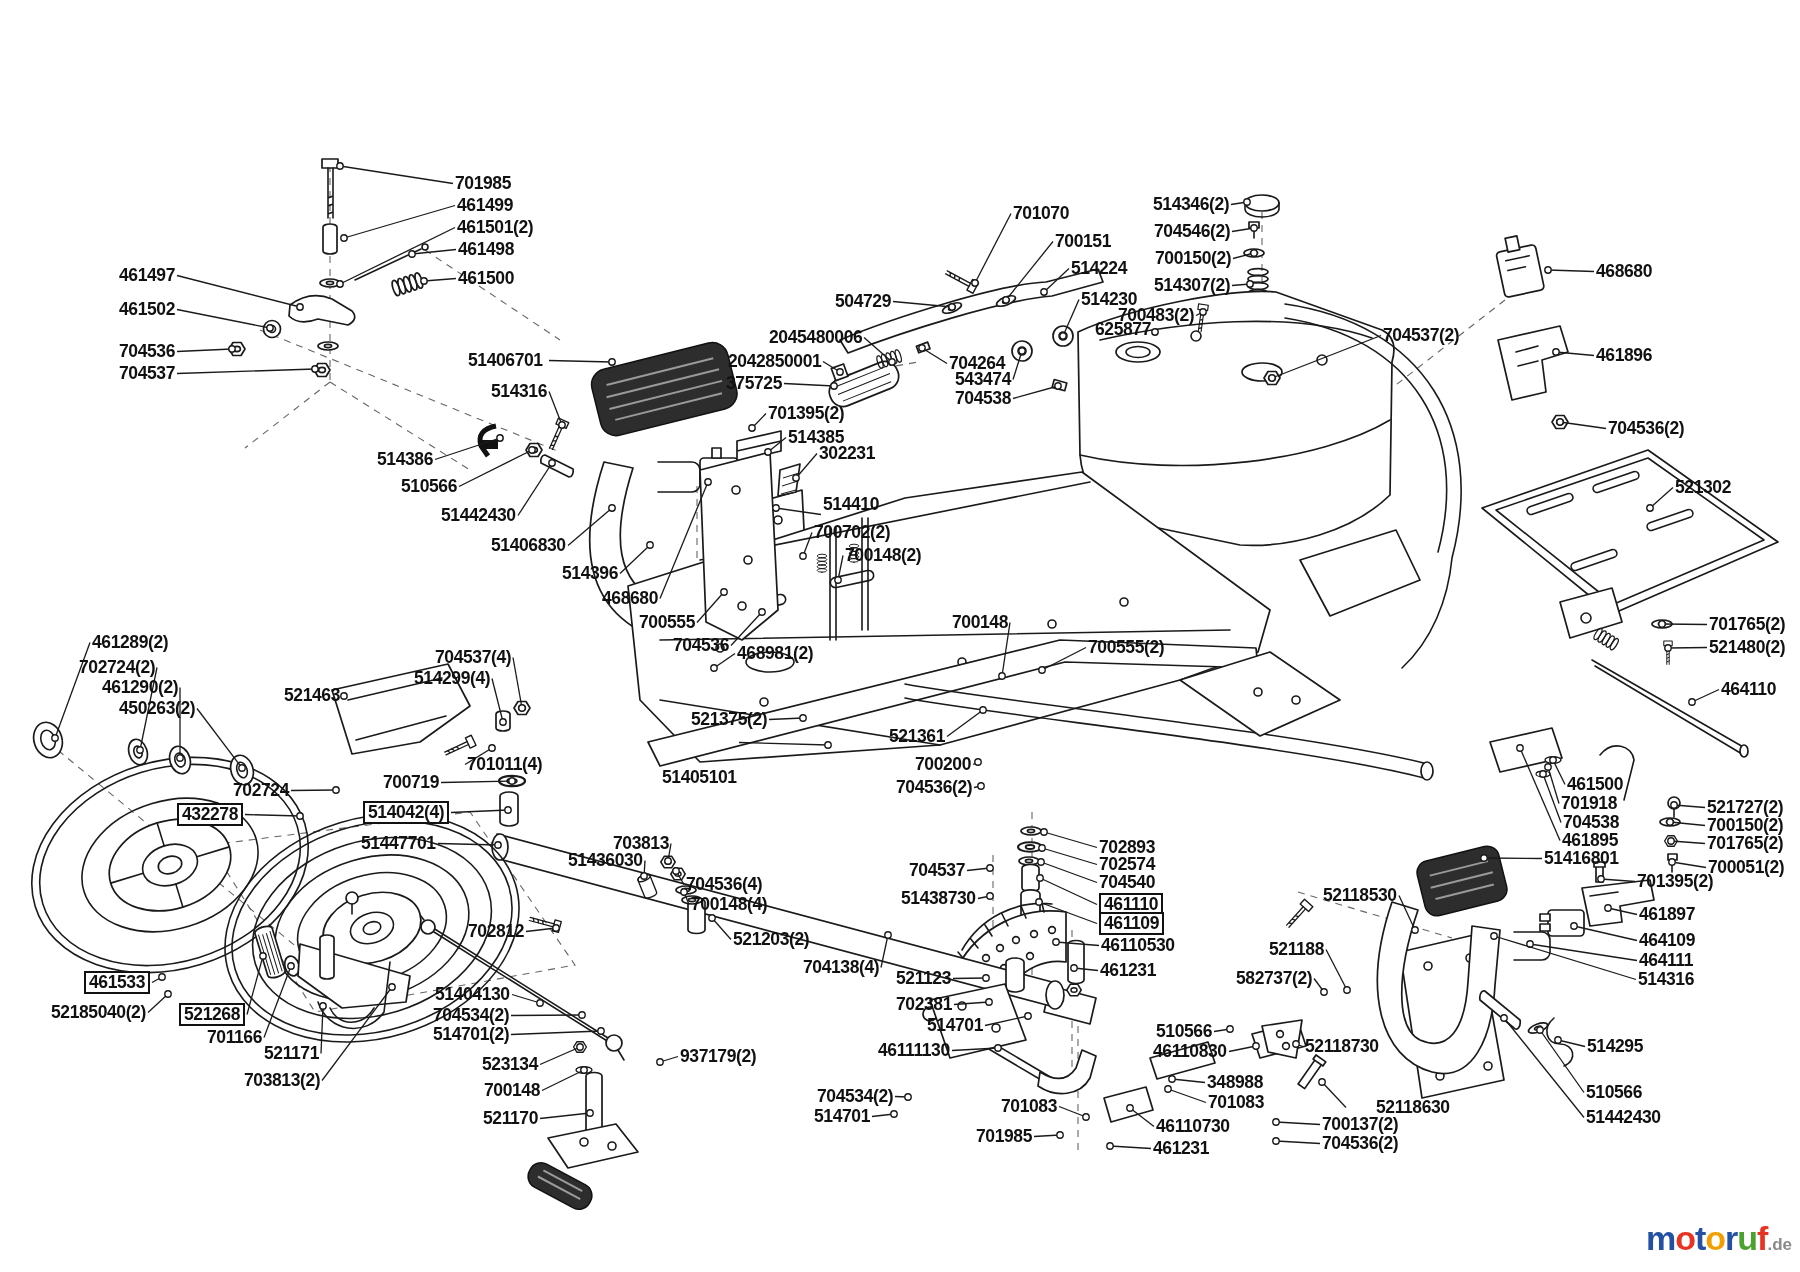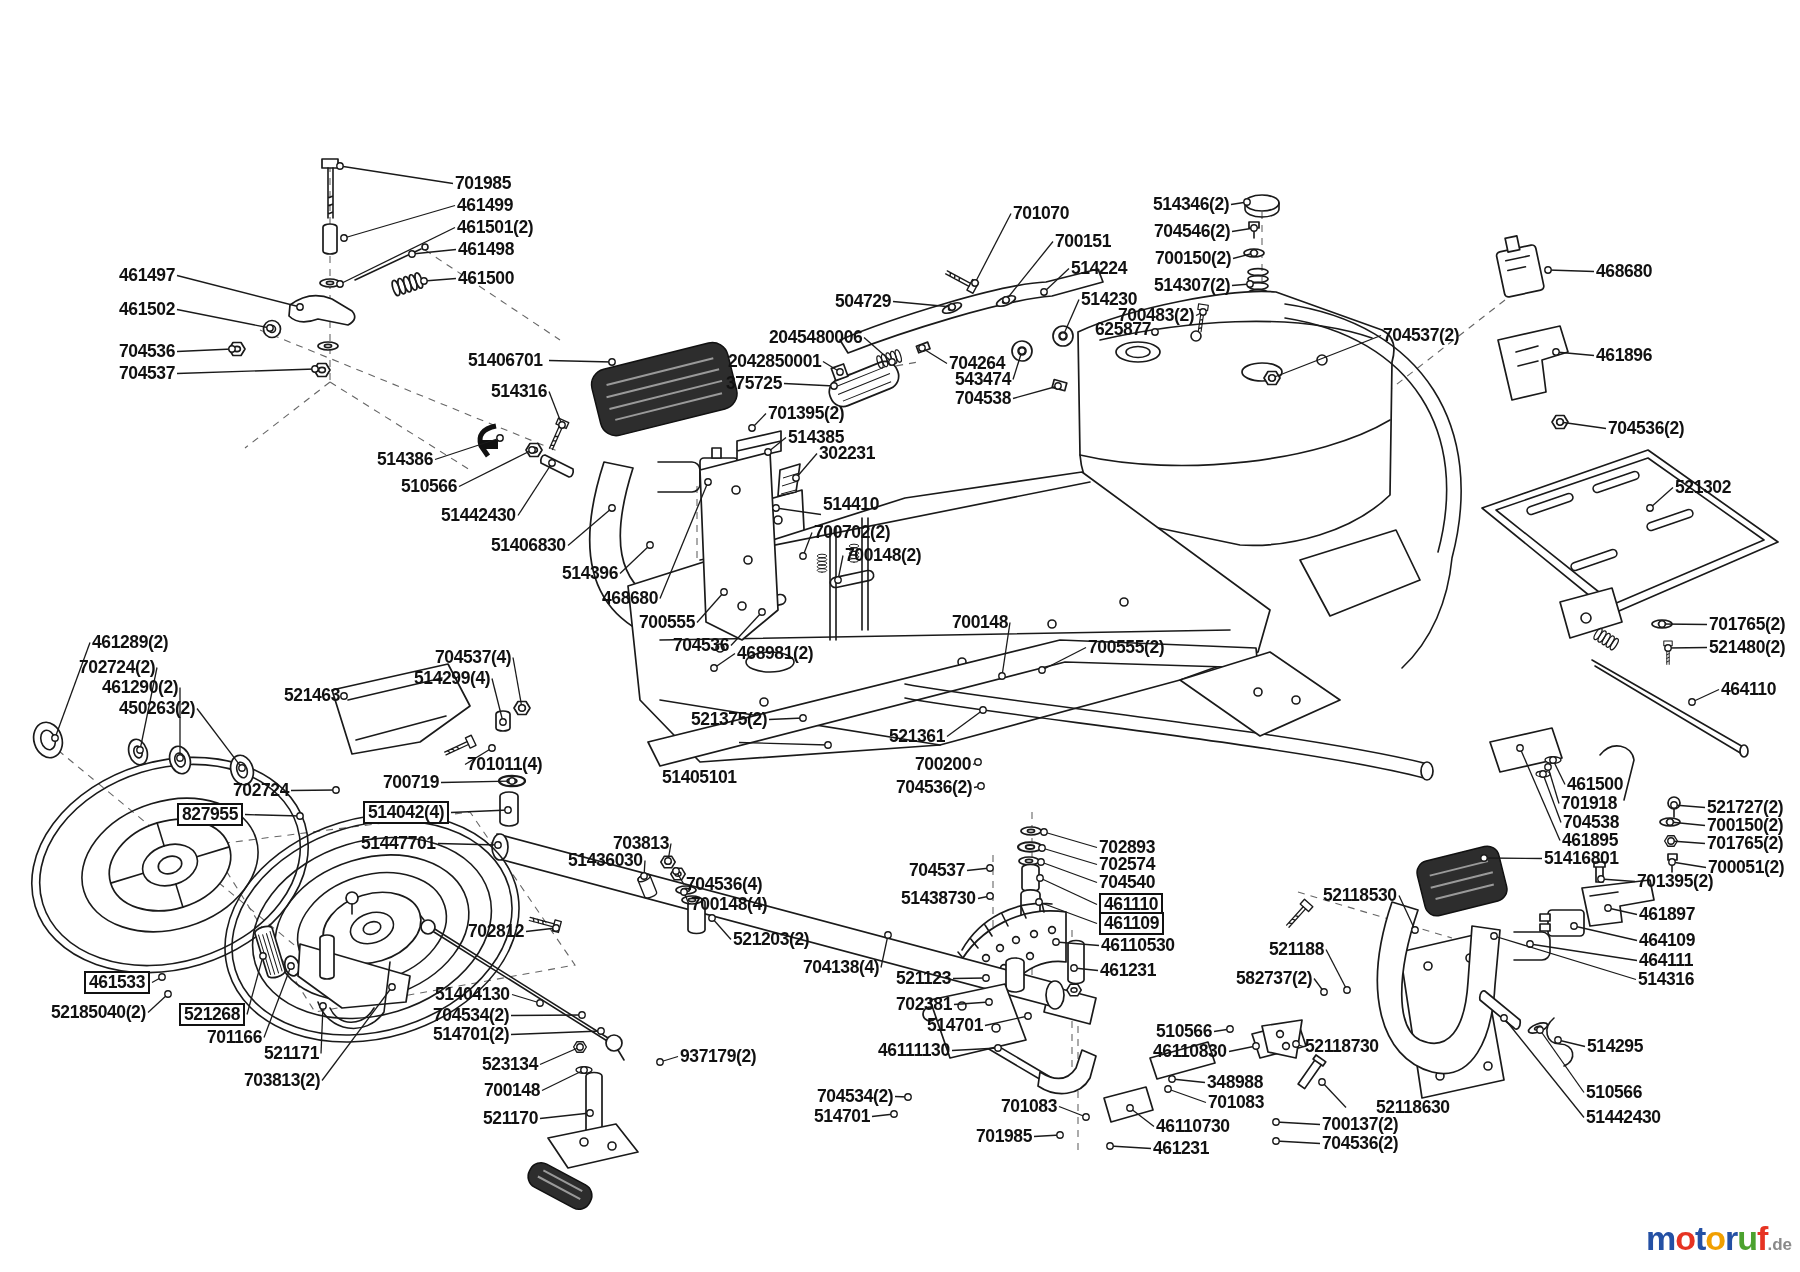--- a/index.html
+++ b/index.html
@@ -759,21 +759,21 @@
       <div class="plabel" style="left: 79px; top: 658px;">702724(2)</div>
       <div class="plabel" style="left: 102px; top: 678px;">461290(2)</div>
       <div class="plabel" style="left: 119px; top: 699px;">450263(2)</div>
       <div class="plabel" style="left: 284px; top: 686px;">521463</div>
       <div class="plabel" style="left: 435px; top: 648px;">704537(4)</div>
       <div class="plabel" style="left: 414px; top: 669px;">514299(4)</div>
       <div class="plabel" style="left: 467px; top: 755px;">701011(4)</div>
       <div class="plabel" style="left: 383px; top: 773px;">700719</div>
       <div class="plabel boxed" style="left: 363px; top: 801px;">514042(4)</div>
       <div class="plabel" style="left: 233px; top: 781px;">702724</div>
-      <div class="plabel boxed" style="left: 177px; top: 803px;">827955</div>
+      <div class="plabel boxed" style="left: 177px; top: 803px;">432278</div>
       <div class="plabel" style="left: 361px; top: 834px;">51447701</div>
       <div class="plabel" style="left: 613px; top: 834px;">703813</div>
       <div class="plabel" style="left: 568px; top: 851px;">51436030</div>
       <div class="plabel" style="left: 686px; top: 875px;">704536(4)</div>
       <div class="plabel" style="left: 691px; top: 895px;">700148(4)</div>
       <div class="plabel" style="left: 733px; top: 930px;">521203(2)</div>
       <div class="plabel" style="left: 803px; top: 958px;">704138(4)</div>
       <div class="plabel" style="left: 468px; top: 922px;">702812</div>
       <div class="plabel boxed" style="left: 84px; top: 971px;">461533</div>
       <div class="plabel" style="left: 51px; top: 1003px;">52185040(2)</div>

